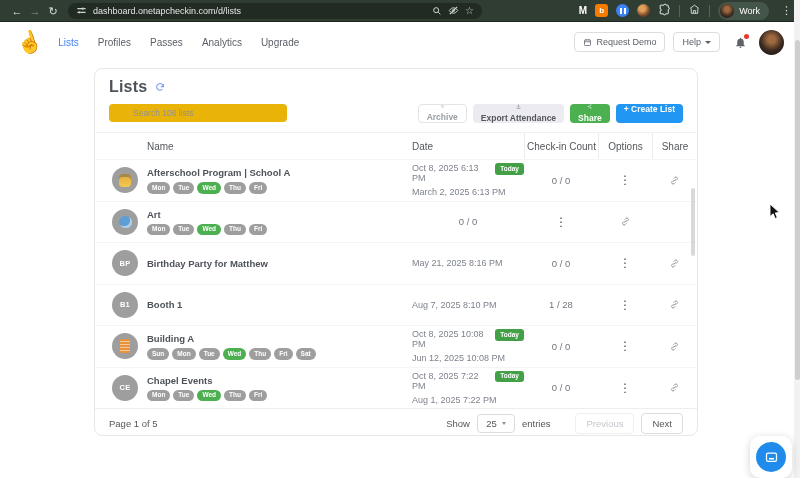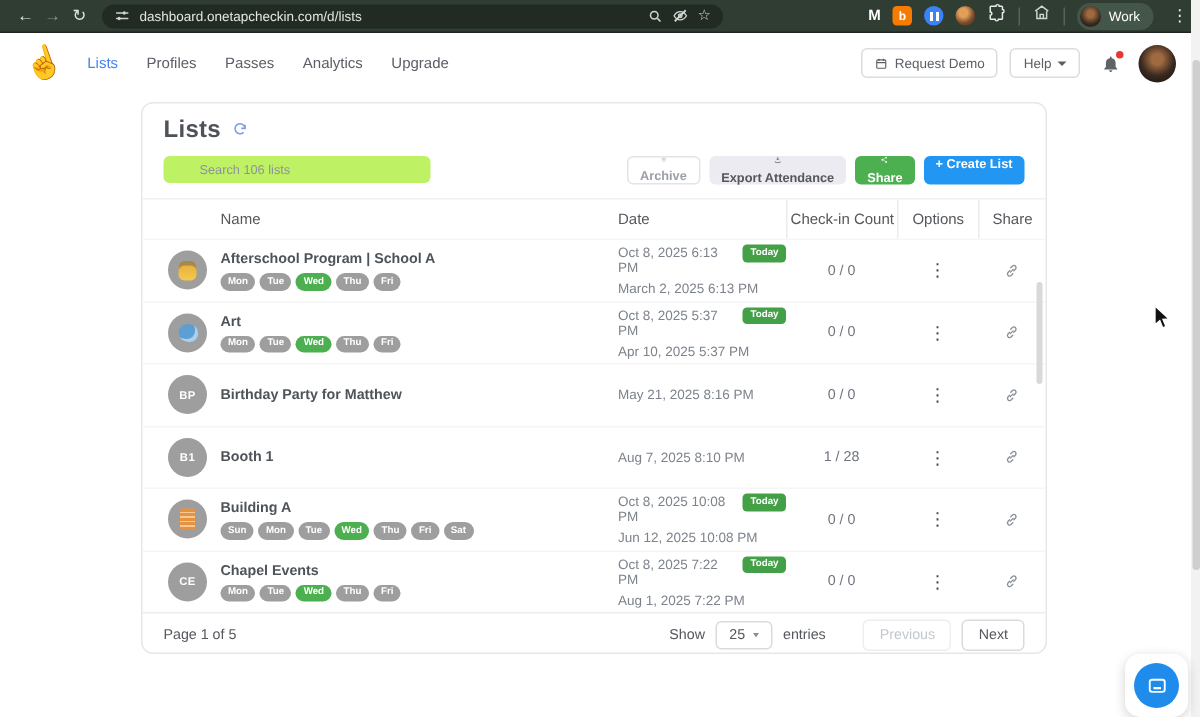--- a/index.html
+++ b/index.html
@@ -50,21 +50,21 @@
   .user-avatar { width:25px; height:25px; border-radius:50%;
                  background: radial-gradient(circle at 50% 38%, #a06a40 18%, #3a2a20 55%, #111 100%); cursor:pointer; }
 
   
   .card { position:absolute; left:94px; top:68px; width:604px; height:368px; background:#fff;
           border:1px solid #e7e7e9; border-radius:8px; overflow:hidden; }
   .card-top { padding:6px 14px 0; }
   .title-row { display:flex; align-items:center; gap:8px; height:24px; }
   .page-title { font-size:16px; color:#4e535a; font-weight:600; letter-spacing:.2px; }
   .controls-row { display:flex; align-items:center; margin-top:5px; height:18px; }
-  .search-input { width:178px; height:18px; background:#bef264; border:none; border-radius:4px;
+  .search-input { width:178px; height:18px; background:#eab308; border:none; border-radius:4px;
                   font-size:8.5px; color:#54575b; padding:0 6px 0 24px; outline:none;
                   font-family:"Liberation Sans", sans-serif; }
   .search-input::placeholder { color:#8d929b; }
   .ctrl-spacer { flex:1; }
   .btns { display:flex; gap:6px; align-items:center; }
   .btn { height:19px; border-radius:4px; font-size:8.5px; display:flex; align-items:center; gap:4px;
          padding:0 8px; font-weight:600; cursor:pointer; white-space:nowrap;flex-direction:column; }
   .btn-archive { background:#fff; border:1px solid #e4e4e7; color:#9aa0a6; }
   .btn-export { background:#ecebf2; border:none; color:#54575b; }
   .btn-share { background:#4caf50; border:none; color:#fff; }
@@ -320,27 +320,20 @@
     <div class="c-name">
       <div class="rname">Art</div>
       <div class="days">
             <span class="day">Mon</span>
             <span class="day">Tue</span>
             <span class="day on">Wed</span>
             <span class="day">Thu</span>
             <span class="day">Fri</span>
           </div>
     </div>
-    <div class="c-date">
-      <div class="d1">
-        <span>Oct 8, 2025 5:37 PM</span>
-        <span class="today-badge">Today</span>
-      </div>
-      <div class="d2">Apr 10, 2025 5:37 PM</div>
-    </div>
     <div class="c-count">0 / 0</div>
     <div class="c-options">
           <span class="kebab-dark">⋮</span>
         </div>
     <div class="c-share">
       <svg width="11" height="11" viewBox="0 0 24 24" fill="none" stroke="#8a9097" stroke-width="2" stroke-linecap="round">
             <path d="M10 14L14 10"></path>
             <path d="M9 12l-2.5 2.5a3.2 3.2 0 0 0 4.5 4.5L13.5 16.5"></path>
             <path d="M15 12l2.5-2.5a3.2 3.2 0 0 0-4.5-4.5L10.5 7.5"></path>
           </svg>

